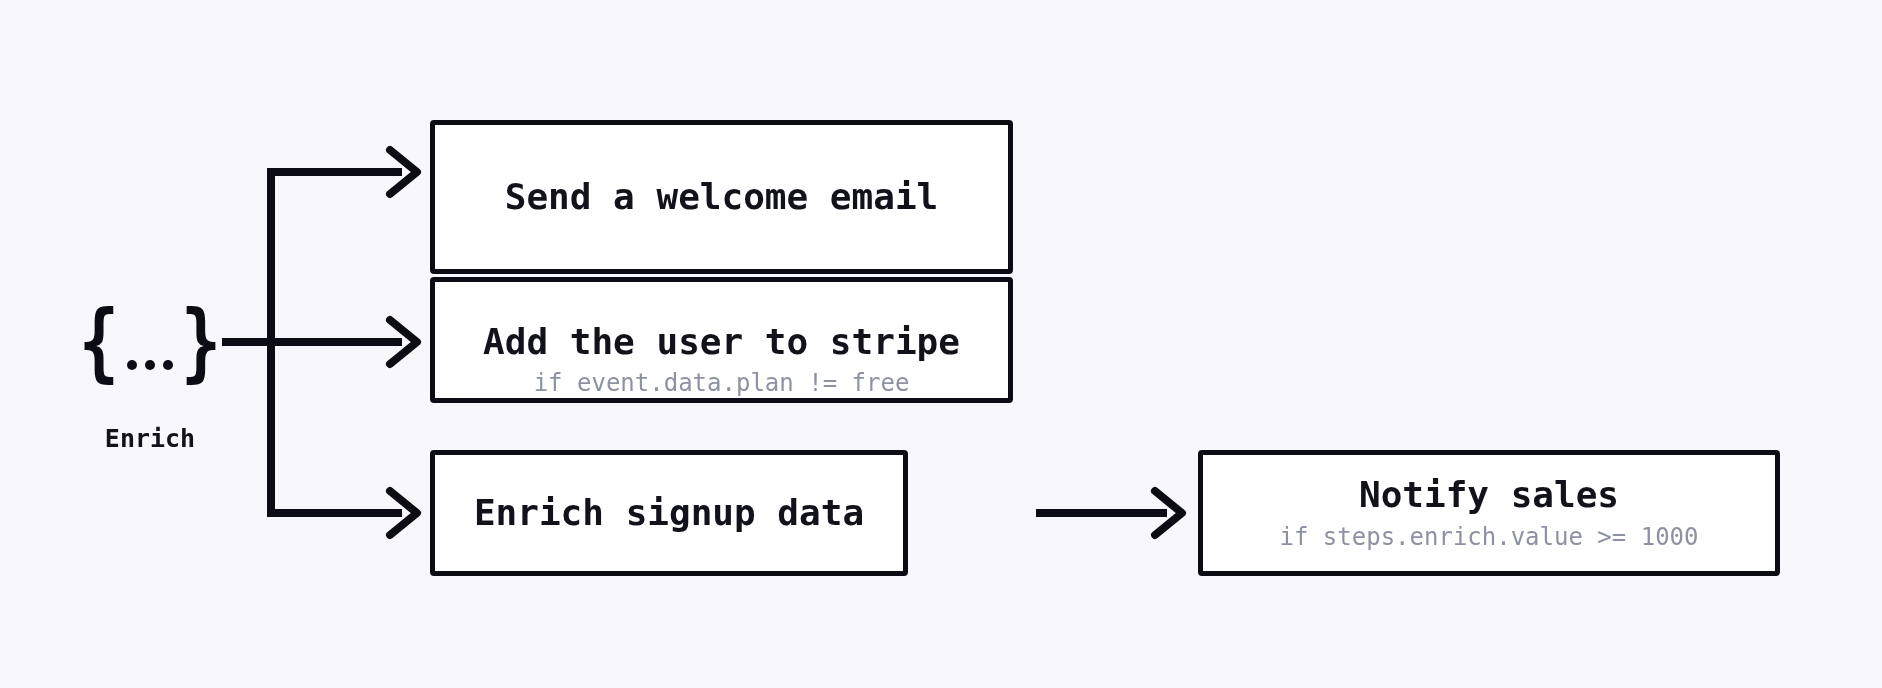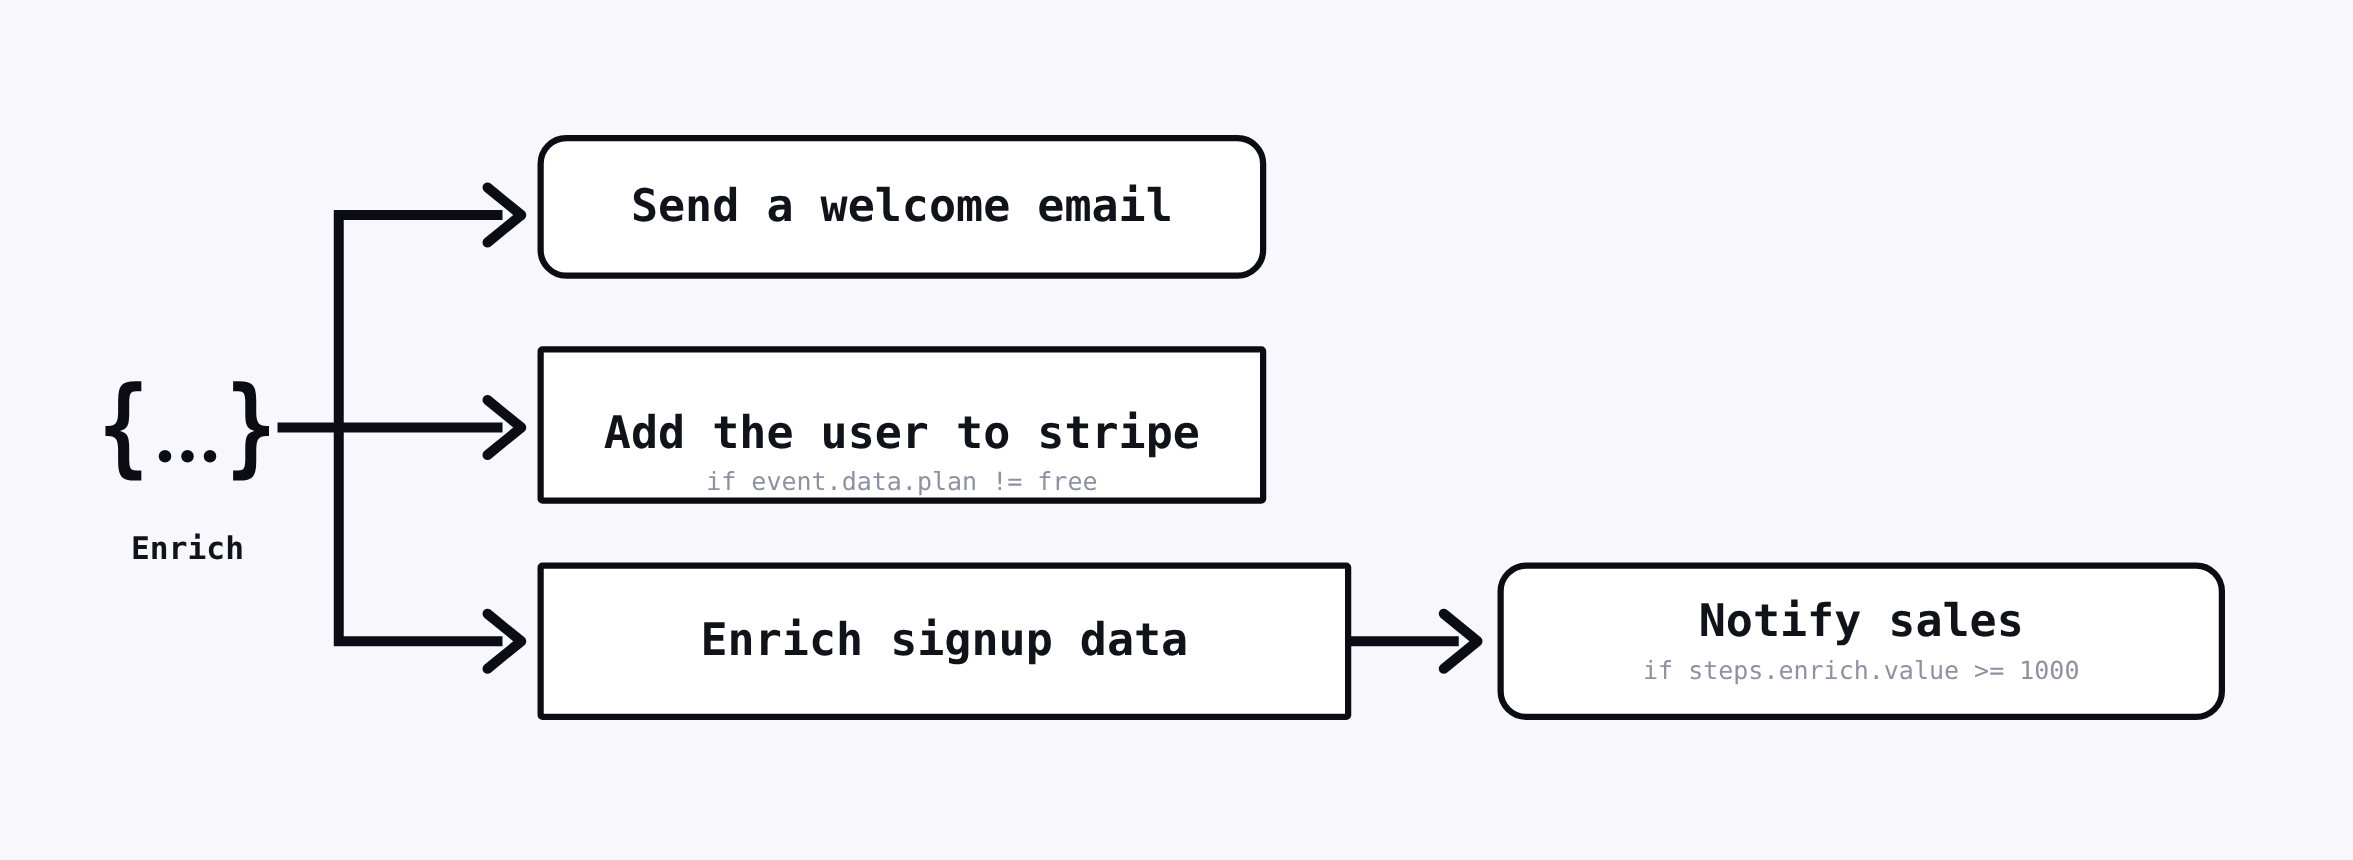--- a/index.html
+++ b/index.html
@@ -52,32 +52,32 @@
   }
   .step-title {
     font-size: 36px;
     font-weight: 700;
     line-height: 1.15;
     color: #12121b;
     letter-spacing: 0px;
     white-space: nowrap;
   }
   .step-condition {
-    font-size: 20px;
+    font-size: 24px;
     font-weight: 400;
     line-height: 1.25;
     margin-top: 6px;
     color: #8d92a3;
     white-space: nowrap;
   }
   
-  .node-send    { left: 430px;  top: 108px; width: 583px; height: 115px; border-radius: 23px; }
+  .node-send    { left: 430px;  top: 120px; width: 583px; height: 154px; }
   .node-stripe  { left: 430px;  top: 277px; width: 583px; height: 126px; justify-content: flex-end; }
-  .node-enrich  { left: 430px;  top: 450px; width: 651px; height: 126px; }
-  .node-notify  { left: 1198px; top: 450px; width: 582px; height: 126px; border-radius: 23px; }
+  .node-enrich  { left: 430px;  top: 450px; width: 478px; height: 126px; }
+  .node-notify  { left: 1198px; top: 450px; width: 582px; height: 126px; }
 
   
   .event-glyph {
     position: absolute;
     left: 85px;
     top: 288px;
     width: 130px;
     height: 106px;
     display: flex;
     align-items: center;

